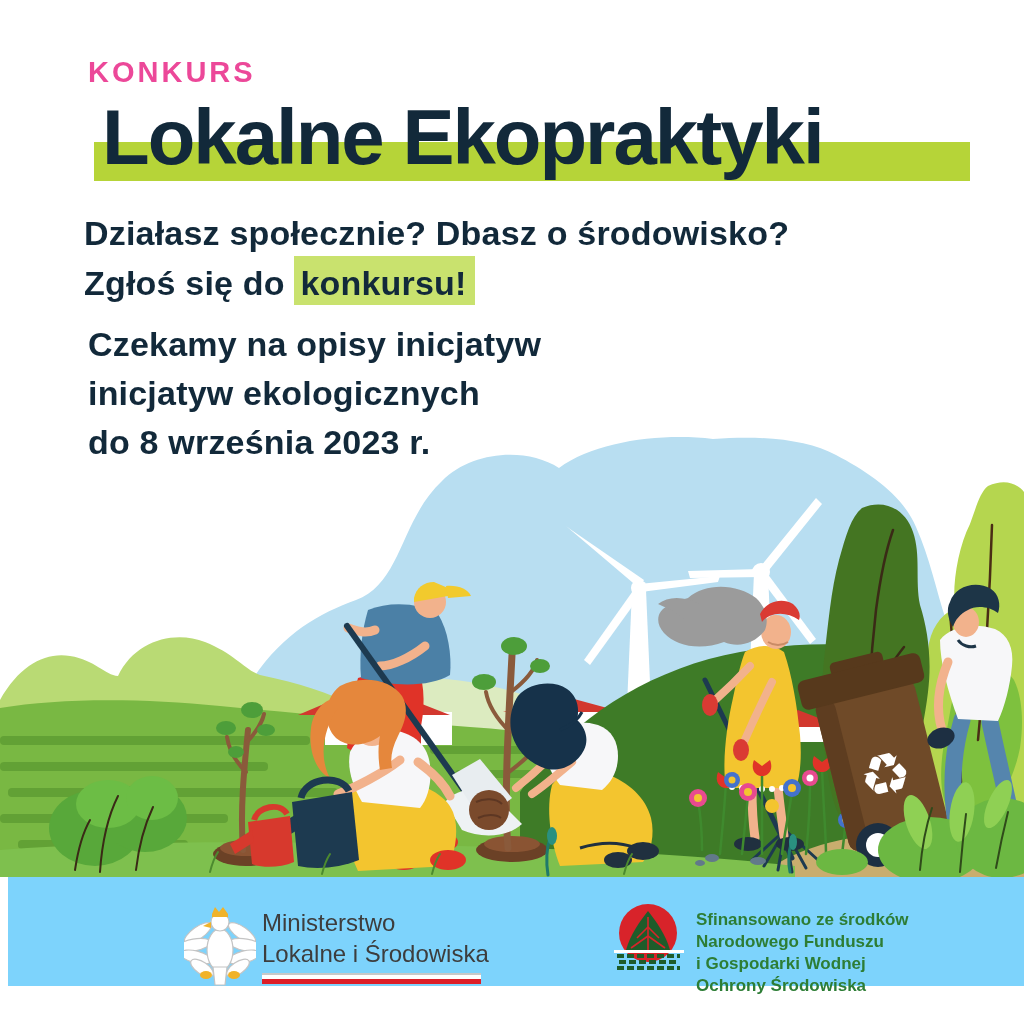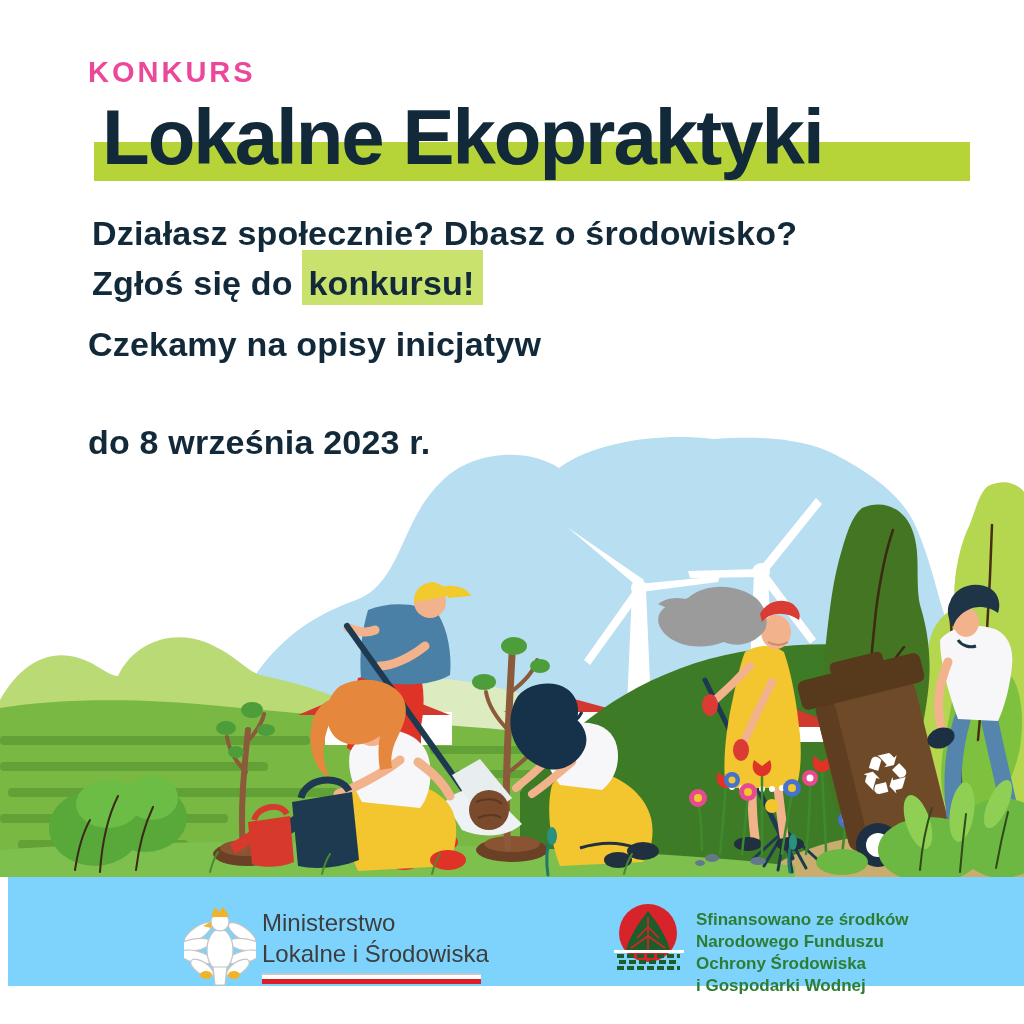--- a/index.html
+++ b/index.html
@@ -7,23 +7,23 @@
        font-family:"Liberation Sans", sans-serif;}
   .stage{position:relative;width:1024px;height:1024px;background:#fff;}
 
   
   .kicker{position:absolute;left:88px;top:56px;font-size:29px;font-weight:800;
           letter-spacing:3px;color:#ec4899;}
   .title-wrap{position:absolute;left:0;top:98px;width:836px;height:100px;margin-left:16px;}
   .title-bar{position:absolute;left:78px;top:44px;width:876px;height:39px;background:#b6d438;}
   .title{position:absolute;left:86px;top:0;font-size:78px;font-weight:800;
          letter-spacing:-2px;color:#12293a;line-height:1;}
-  .qblock{position:absolute;left:92px;top:208px;font-size:34px;font-weight:700;
+  .qblock{position:absolute;left:84px;top:208px;font-size:34px;font-weight:700;
           color:#12293a;line-height:50px;letter-spacing:0.2px;}
-  .hl{background:#c9e26e;padding:14px 8px 3px 6px;}
+  .hl{background:#c9e26e;padding:8px 8px 3px 6px;}
   .bblock{position:absolute;left:88px;top:320px;font-size:34px;font-weight:700;
           color:#12293a;line-height:49px;letter-spacing:0.2px;}
 
   
   .scene{position:absolute;left:0;top:430px;width:1024px;height:447px;}
 
   
   .footer{position:absolute;left:0;top:877px;width:1024px;height:109px;background:#7dd3fc;margin-left:8px;}
   .eagle{position:absolute;left:176px;top:28px;width:72px;height:86px;}
   .min-text{position:absolute;left:254px;top:30px;color:#3d3d3d;font-size:24px;line-height:31px;}
@@ -47,21 +47,21 @@
     <div class="title">Lokalne Ekopraktyki</div>
   </div>
 
   <div class="qblock">
     <span>Działasz społecznie? Dbasz o środowisko?</span><br>
     <span>Zgłoś się do </span><span class="hl">konkursu!</span>
   </div>
 
   <div class="bblock">
     <span>Czekamy na opisy inicjatyw</span><br>
-    <br>
+    <span>inicjatyw ekologicznych</span><br>
     <span>do 8 września 2023 r.</span>
   </div>
 
   <svg class="scene" viewBox="0 0 1024 447" xmlns="http://www.w3.org/2000/svg">
 
     <g>
       <path fill="#b8def1" d="M235 280 C268 212 312 186 356 170 C402 153 400 90 442 51
         C472 21 526 17 559 38 C596 11 662 3 713 9 C764 5 808 10 836 25
         C868 42 902 64 916 97 C930 128 936 160 946 190 C954 212 966 228 978 236
         C992 245 1006 248 1024 246 L1024 330 C950 392 860 412 750 416
@@ -458,18 +458,18 @@
       <g stroke="#1e5c2a" stroke-width="4" stroke-dasharray="7 3">
         <line x1="3" y1="53" x2="66" y2="53"></line>
         <line x1="5" y1="59" x2="64" y2="59"></line>
         <line x1="3" y1="65" x2="66" y2="65"></line>
       </g>
     </svg>
 
     <div class="nfos-text">
       <div>Sfinansowano ze środków</div>
       <div>Narodowego Funduszu</div>
+      <div>i Gospodarki Wodnej</div>
       <div>Ochrony Środowiska</div>
-      <div>i Gospodarki Wodnej</div>
     </div>
   </div>
 
 </div>
 
 </body></html>

